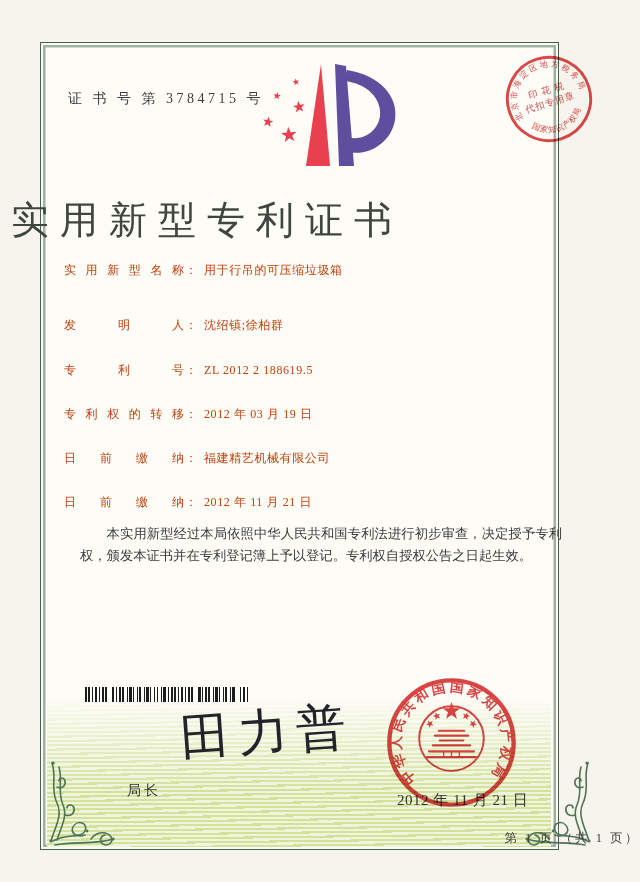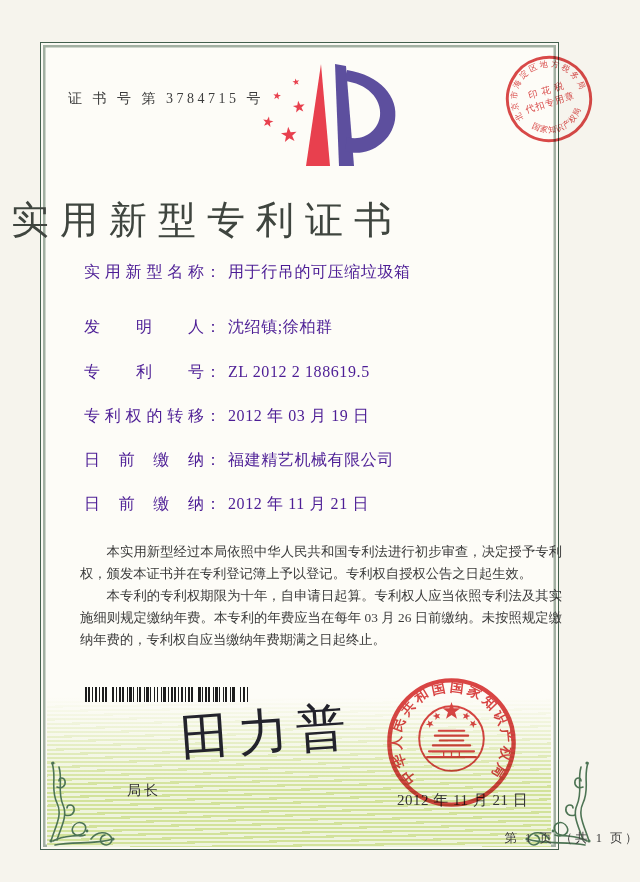--- a/index.html
+++ b/index.html
@@ -27,30 +27,30 @@
   .corner.left{left:47px;}
   .corner.right{left:513px;transform:scaleX(-1);}
   .cert-no{
     position:absolute;left:68px;top:90px;font-size:14px;color:#3d3d3d;letter-spacing:3.5px;
   }
   .logo{position:absolute;left:250px;top:62px;width:152px;height:112px;}
   .title{
     position:absolute;left:0;top:175px;width:100%;text-align:left;
     font-size:38px;font-weight:500;color:#3f453f;letter-spacing:11px;text-indent:11px;margin-top:20px;
   }
-  .field{position:absolute;left:84px;font-size:16px;color:#4c1d95;white-space:nowrap;}
+  .field{position:absolute;left:64px;font-size:12px;color:#c2410c;white-space:nowrap;}
   .field .lab{
     display:inline-block;width:120px;text-align:justify;text-align-last:justify;
     -moz-text-align-last:justify;text-justify:inter-character;vertical-align:bottom;
   }
   .field .col{display:inline-block;margin-left:1px;}
   .field .val{margin-left:7px;letter-spacing:.6px;}
   .f1{top:262px}.f2{top:317px}.f3{top:362px}.f4{top:406px}.f5{top:450px}.f6{top:494px}
   .body-text{
-    position:absolute;left:80px;top:541px;width:482px;
+    position:absolute;left:80px;top:523px;width:482px;
     font-size:13.3px;line-height:22px;color:#3a3a3a;text-align:justify;
   }
   .body-text p{margin:0;text-indent:2em;}
   .barcode{
     position:absolute;left:85px;top:687px;width:163px;height:15px;
     background:repeating-linear-gradient(90deg,
       #1d1d1d 0 1.6px,#fdfdf8 1.6px 2.8px,
       #1d1d1d 2.8px 4.7px,#fdfdf8 4.7px 7.4px,
       #1d1d1d 7.4px 8.2px,#fdfdf8 8.2px 9.6px,
       #1d1d1d 9.6px 12.3px,#fdfdf8 12.3px 13.9px,
@@ -160,21 +160,20 @@
 </div>
 <div class="field f5">
   <span class="lab">日前缴纳</span><span class="col">：</span><span class="val">福建精艺机械有限公司</span>
 </div>
 <div class="field f6">
   <span class="lab">日前缴纳</span><span class="col">：</span><span class="val">2012 年 11 月 21 日</span>
 </div>
 
 <div class="body-text">
   <p>本实用新型经过本局依照中华人民共和国专利法进行初步审查，决定授予专利权，颁发本证书并在专利登记簿上予以登记。专利权自授权公告之日起生效。</p>
-  <p>本专利的专利权期限为十年，自申请日起算。专利权人应当依照专利法及其实施细则规定缴纳年费。本专利的年费应当在每年 03 月 26 日前缴纳。未按照规定缴纳年费的，专利权自应当缴纳年费期满之日起终止。</p>
 </div>
 
 <div class="barcode"></div>
 
 <div class="sig-label">局长</div>
 <div class="sig-name">田力普</div>
 
 <div class="seal-date">2012 年 11 月 21 日</div>
 
 <svg class="seal" viewBox="0 0 140 140">

